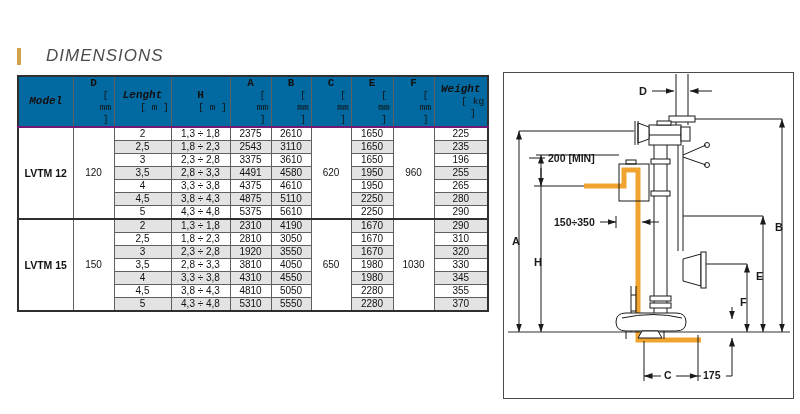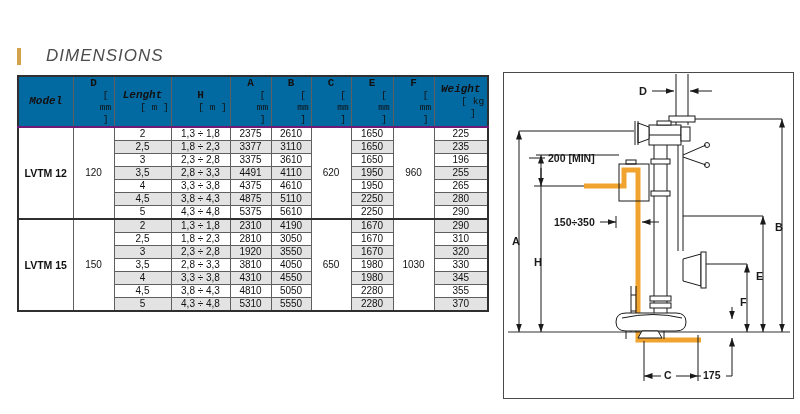--- a/index.html
+++ b/index.html
@@ -110,38 +110,38 @@
         <td class="data">2375</td>
         <td class="data">2610</td>
         <td class="span" rowspan="7">620</td>
         <td class="data">1650</td>
         <td class="span" rowspan="7">960</td>
         <td class="data">225</td>
       </tr>
       <tr class="stripe">
         <td class="data">2,5</td>
         <td class="data">1,8 ÷ 2,3</td>
-        <td class="data">3377</td>
+        <td class="data">2543</td>
         <td class="data">3110</td>
         <td class="data">1650</td>
         <td class="data">235</td>
       </tr>
       <tr>
         <td class="data">3</td>
         <td class="data">2,3 ÷ 2,8</td>
         <td class="data">3375</td>
         <td class="data">3610</td>
         <td class="data">1650</td>
         <td class="data">196</td>
       </tr>
       <tr class="stripe">
         <td class="data">3,5</td>
         <td class="data">2,8 ÷ 3,3</td>
         <td class="data">4491</td>
-        <td class="data">4110</td>
+        <td class="data">4580</td>
         <td class="data">1950</td>
         <td class="data">255</td>
       </tr>
       <tr>
         <td class="data">4</td>
         <td class="data">3,3 ÷ 3,8</td>
         <td class="data">4375</td>
         <td class="data">4610</td>
         <td class="data">1950</td>
         <td class="data">265</td>

